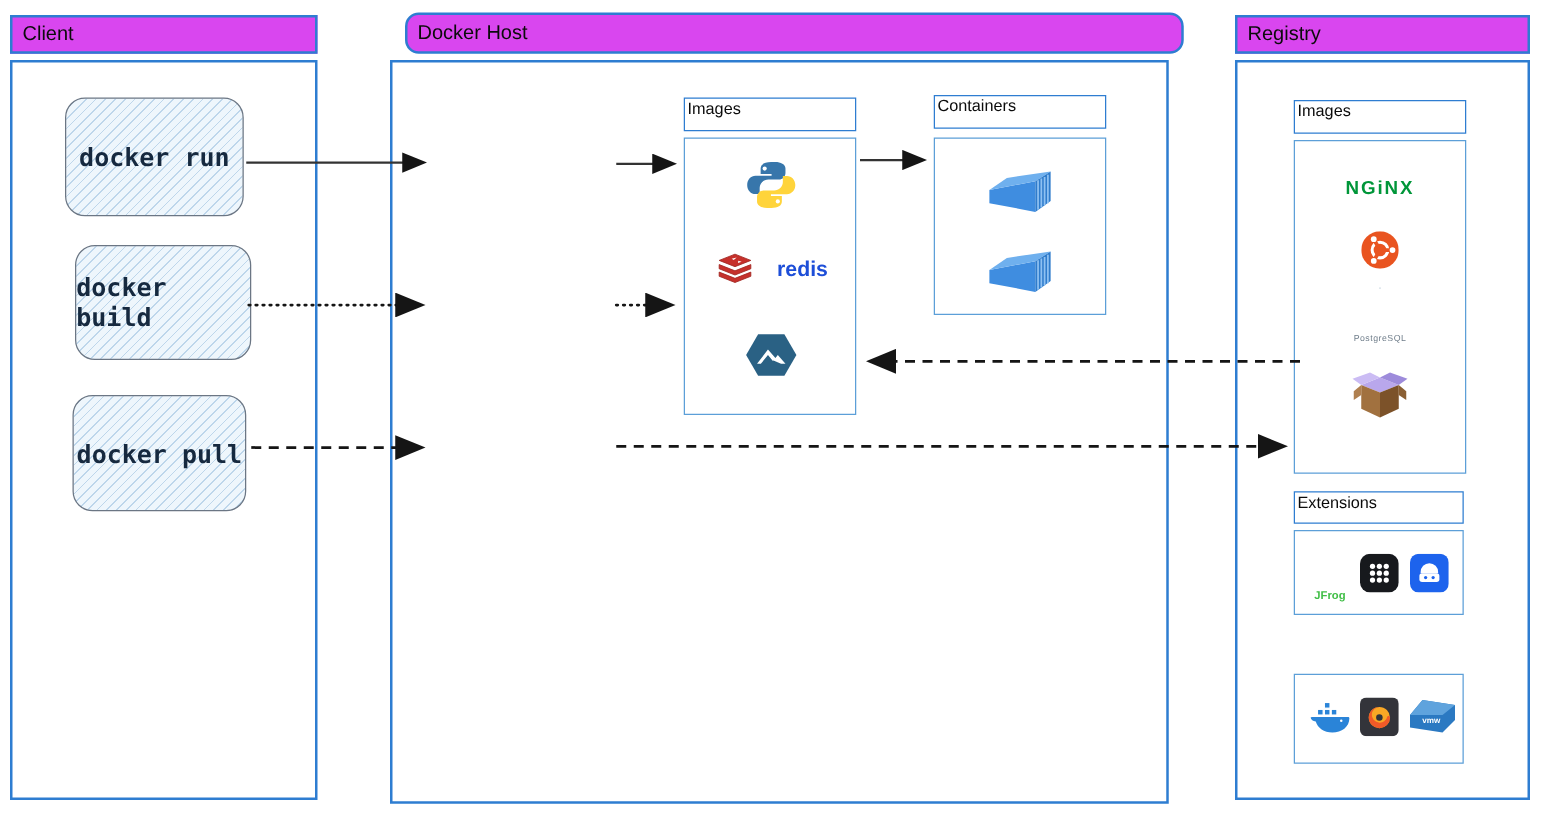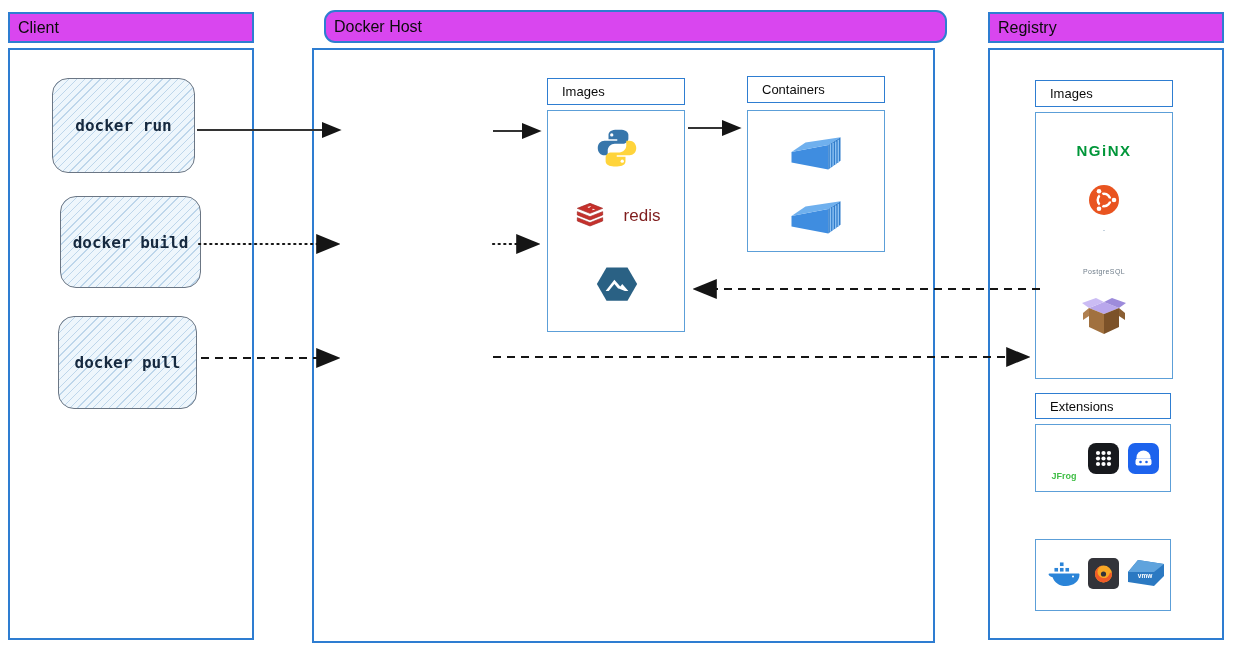--- a/index.html
+++ b/index.html
@@ -2,34 +2,34 @@
 <html><head>
 <meta charset="utf-8">
 <style>
   html,body{margin:0;padding:0;background:#fff;}
   #canvas{position:relative;width:1233px;height:651px;background:#fff;overflow:hidden;
           font-family:"Liberation Sans",sans-serif;color:#111;}
   .bluebox{position:absolute;border:2px solid #2e7dd1;background:#fff;box-sizing:border-box;}
   .titlebox{position:absolute;border:2px solid #2e7dd1;background:#d946ef;box-sizing:border-box;
             display:flex;align-items:center;padding-left:8px;font-size:16px;color:#0b0b0b;}
   .sublabel{position:absolute;border:1.5px solid #2e7dd1;background:#fff;box-sizing:border-box;
-            display:flex;align-items:center;padding-left:14px;font-size:13px;color:#0b0b0b;}
+            display:flex;padding-left:2px;font-size:13px;color:#0b0b0b;}
   .subbox{position:absolute;border:1.5px solid #5c9fd8;background:#fff;box-sizing:border-box;}
   .hatch{background-color:#eef6fc;
          background-image:repeating-linear-gradient(135deg,rgba(130,175,214,.45) 0px,rgba(130,175,214,.45) 1px,transparent 1px,transparent 5.5px);}
   .cmdbox{position:absolute;border:1.6px solid #6b7684;border-radius:16px;box-sizing:border-box;
           display:flex;align-items:center;justify-content:center;
-          font-family:"DejaVu Sans Mono",monospace;font-size:16px;font-weight:700;color:#16293f;}
+          font-family:"DejaVu Sans Mono",monospace;font-size:20px;font-weight:700;color:#16293f;}
   .daemon{position:absolute;border:1.8px solid #5a6270;border-radius:28px;box-sizing:border-box;
           display:flex;align-items:center;justify-content:center;text-align:center;}
   .daemon span{font-size:15px;color:#2b2f36;width:80px;line-height:1.45;}
   .iconwrap{position:absolute;display:flex;align-items:center;justify-content:center;}
   #arrows{position:absolute;left:0;top:0;width:1233px;height:651px;pointer-events:none;z-index:5;}
   .nginx-text{font-size:15px;font-weight:bold;color:#009639;letter-spacing:1.5px;}
-  .redis-text{font-size:17px;color:#7f1d1d;font-weight:400;margin-left:18px;}
+  .redis-text{font-size:17px;color:#1d4ed8;font-weight:700;margin-left:18px;}
   .pg-caption{font-size:7px;color:#6f7d8a;letter-spacing:.4px;margin-top:1px;}
   .jfrog-text{font-size:9px;font-weight:bold;color:#40be46;line-height:1;margin-top:-1px;}
   .colcenter{display:flex;flex-direction:column;align-items:center;gap:36px;}
 </style>
 </head>
 <body>
 
 <div id="canvas">
 
   <div class="titlebox" style="left:8px;top:12px;width:246px;height:31px;">

